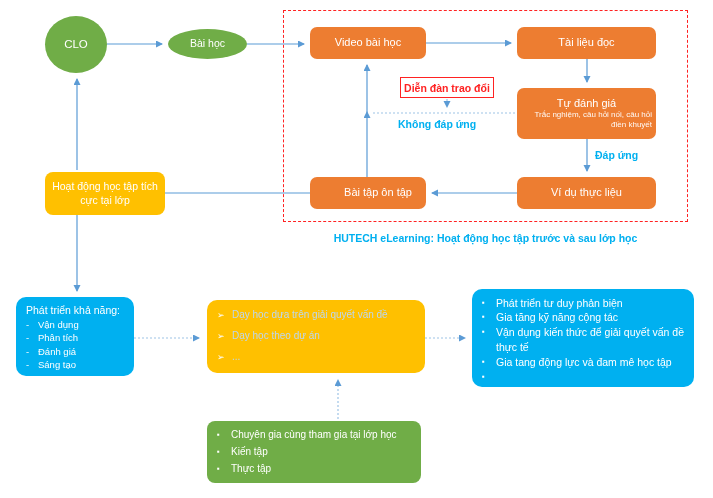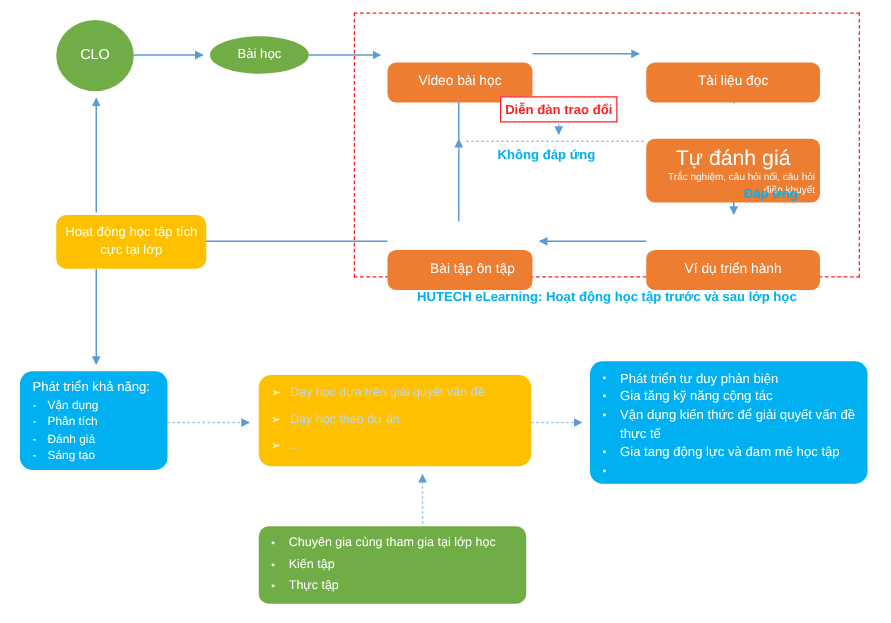--- a/index.html
+++ b/index.html
@@ -5,35 +5,35 @@
   html,body{margin:0;padding:0;background:#fff;}
   body{width:713px;height:498px;font-family:"Liberation Sans",sans-serif;-webkit-font-smoothing:antialiased;}
   .canvas{position:relative;width:713px;height:498px;background:#fff;overflow:hidden;}
   svg.connectors{position:absolute;left:0;top:0;width:713px;height:498px;}
   .line{stroke:var(--arrow_blue);stroke-width:1.2;fill:none;}
   .dotted{stroke:var(--dotted_blue);stroke-width:1.2;stroke-dasharray:2 2;fill:none;}
   .ah{fill:var(--arrow_blue);}
   .node{position:absolute;display:flex;align-items:center;justify-content:center;
         text-align:center;color:#fff;box-sizing:border-box;line-height:1.25;}
   .green{background:var(--green);}
-  .orange{background:var(--orange);border-radius:7px;font-size:11px;margin-top:23px;}
+  .orange{background:var(--orange);border-radius:7px;font-size:11px;}
   .yellow{background:var(--yellow);}
   .cyan{background:var(--cyan);}
   .ellipse{border-radius:50%;}
   .clo{left:45px;top:16px;width:62px;height:57px;font-size:11.5px;}
   .baihoc{left:168px;top:29px;width:79px;height:30px;font-size:10.5px;}
   .dashedbox{position:absolute;left:283px;top:10px;width:405px;height:212px;
              border:1.6px dashed var(--red);box-sizing:border-box;}
   .video{left:310px;top:27px;width:116px;height:32px;}
   .tailieu{left:517px;top:27px;width:139px;height:32px;}
   .diendan{position:absolute;left:400px;top:77px;width:94px;height:21px;background:#fff;
            border:1.2px solid var(--red);color:var(--red);font-size:10.5px;font-weight:700;
            display:flex;align-items:center;justify-content:center;box-sizing:border-box;}
   .tudanhgia{left:517px;top:88px;width:139px;height:51px;flex-direction:column;padding:3px 4px;}
-  .tudanhgia .t{font-size:17px;}
+  .tudanhgia .t{font-size:11px;}
   .tudanhgia .s{font-size:8px;line-height:1.25;color:rgba(255,255,255,.95);text-align:right;}
   .vidu{left:517px;top:177px;width:139px;height:32px;}
   .baitap{left:310px;top:177px;width:116px;height:32px;padding-left:20px;}
   .flowlabel{position:absolute;color:var(--cyan);font-size:10.5px;font-weight:600;text-align:left;}
   .khongdapung{left:398px;top:118px;width:100px;}
   .dapung{left:595px;top:149px;width:60px;text-align:left;}
   .caption{position:absolute;left:283px;top:232px;width:405px;text-align:center;
            color:var(--cyan);font-size:10.5px;font-weight:600;}
   .hoatdong{left:16px;top:172px;width:120px;height:43px;border-radius:8px;font-size:10.5px;padding:2px 6px;margin-left:29px;}
   .listbox{position:absolute;box-sizing:border-box;color:#fff;display:flex;flex-direction:column;}
@@ -106,21 +106,21 @@
 
   <div class="node orange tudanhgia">
     <span class="t">Tự đánh giá</span>
     <span class="s">Trắc nghiệm, câu hỏi nối, câu hỏi điền khuyết</span>
   </div>
 
   <div class="flowlabel khongdapung">Không đáp ứng</div>
   <div class="flowlabel dapung">Đáp ứng</div>
 
   <div class="node orange vidu">
-    <span>Ví dụ triển hành</span>
+    <span>Ví dụ thực liệu</span>
   </div>
 
   <div class="node orange baitap">
     <span>Bài tập ôn tập</span>
   </div>
 
   <div class="caption">HUTECH eLearning: Hoạt động học tập trước và sau lớp học</div>
 
   <div class="node yellow hoatdong">
     <span>Hoạt động học tập tích cực tại lớp</span>

